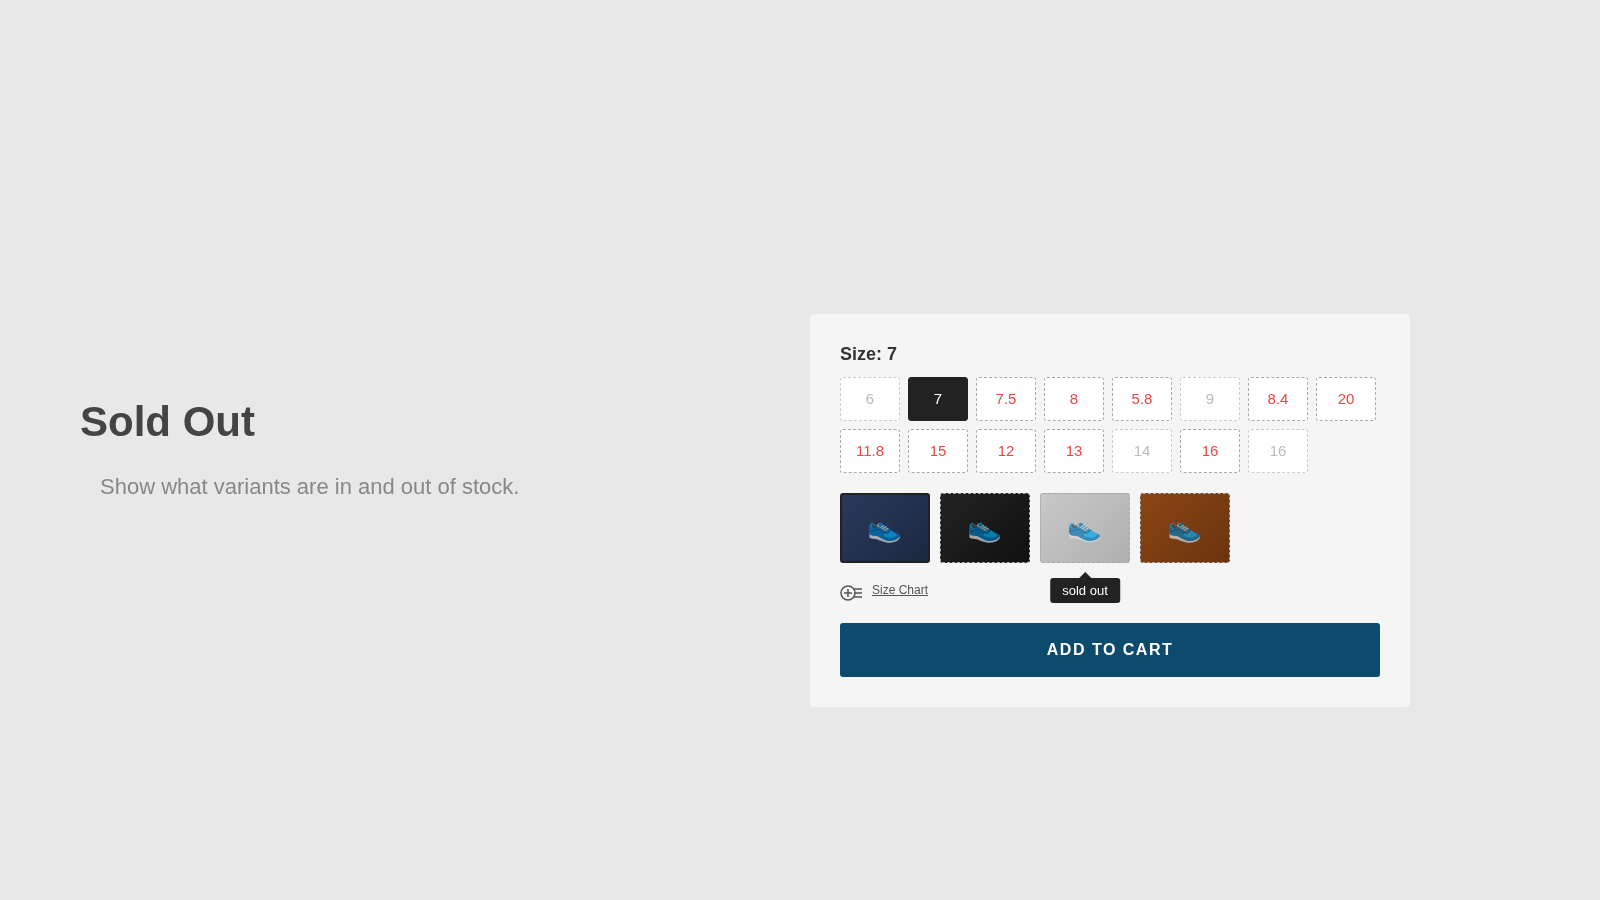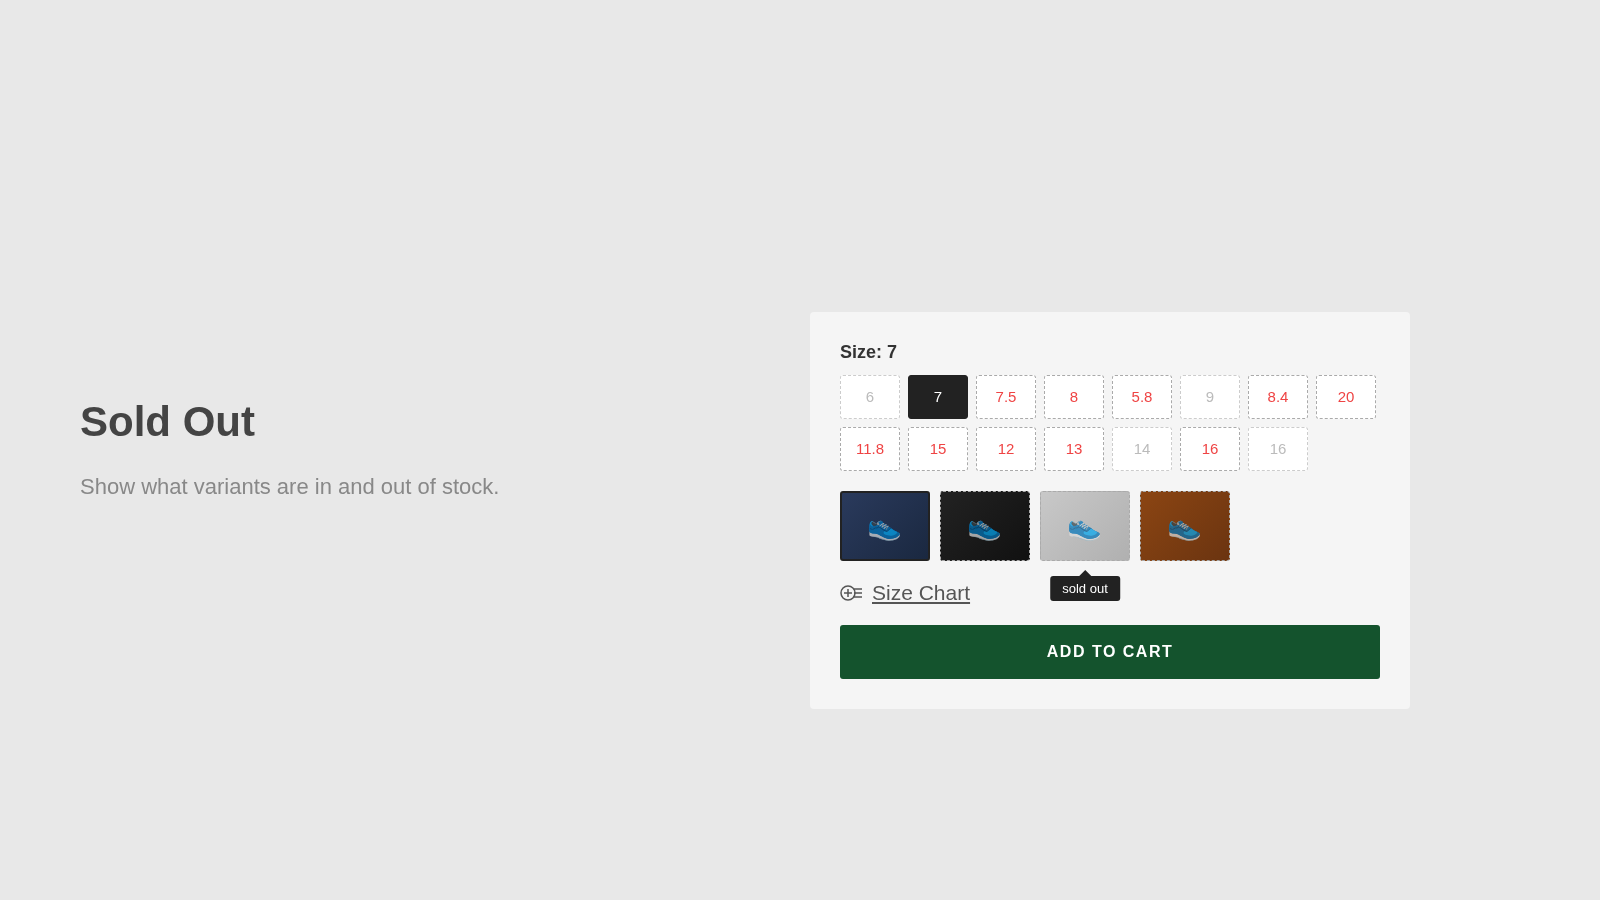--- a/index.html
+++ b/index.html
@@ -23,20 +23,21 @@
       font-size: 42px;
       font-weight: 700;
       color: #444;
       margin-bottom: 24px;
     }
 
     .left-panel p {
       font-size: 22px;
       color: #888;
       line-height: 1.5;
+      margin-left: 20px;
     }
 
     .right-panel {
       flex: 1;
       display: flex;
       justify-content: center;
       align-items: center;
       position: relative;
       height: 900px;
     }
@@ -148,40 +149,39 @@
       top: -6px;
       left: 50%;
       transform: translateX(-50%);
       border-left: 6px solid transparent;
       border-right: 6px solid transparent;
       border-bottom: 6px solid #222;
     }
 
     .size-chart-link {
       display: flex;
-      align-items: center;
       gap: 8px;
       color: #555;
-      font-size: 21px;
+      font-size: 12px;
       text-decoration: underline;
       cursor: pointer;
       margin-bottom: 20px;
       margin-top: 8px;
     }
 
     .size-chart-icon {
       width: 24px;
       height: 20px;
       color: #555;
     }
 
     .add-to-cart-btn {
       width: 100%;
       padding: 18px;
-      background: #14532d;
+      background: #0c4a6e;
       color: #fff;
       border: none;
       border-radius: 3px;
       font-size: 16px;
       font-weight: 700;
       letter-spacing: 1.5px;
       cursor: pointer;
       text-transform: uppercase;
     }
 

